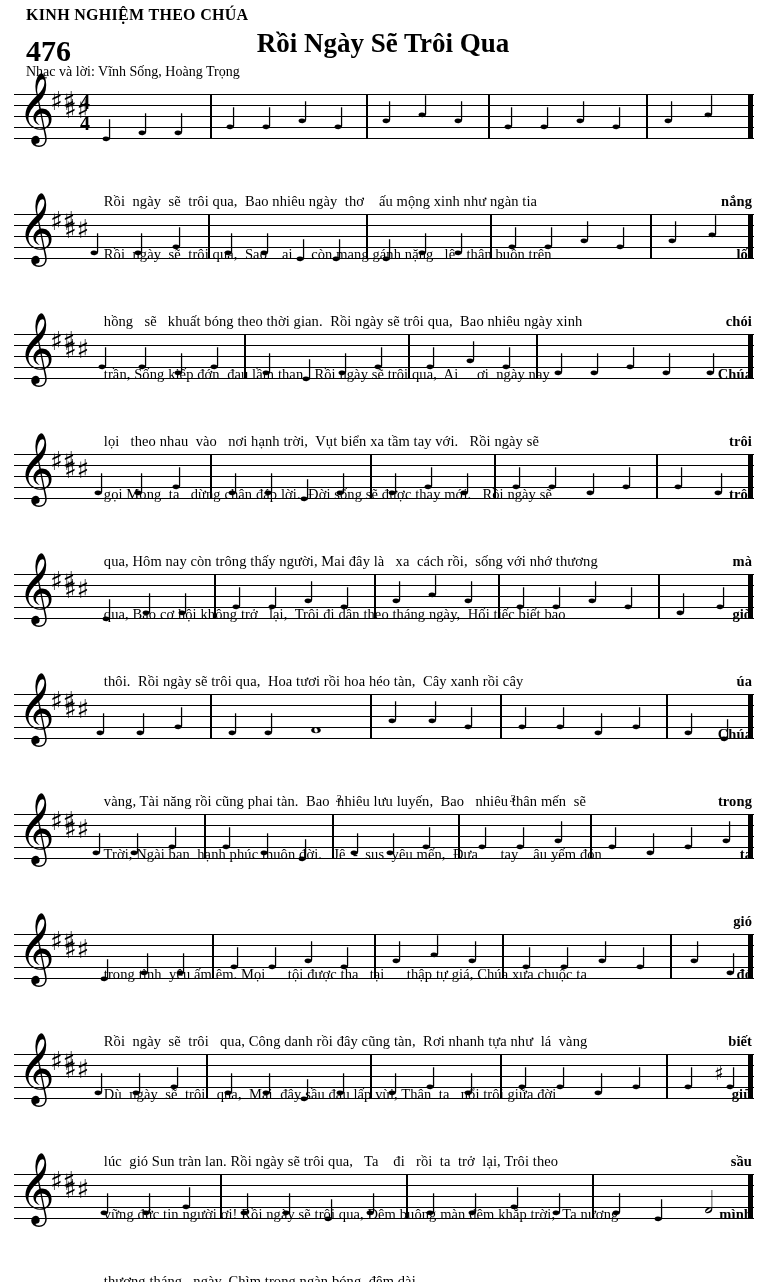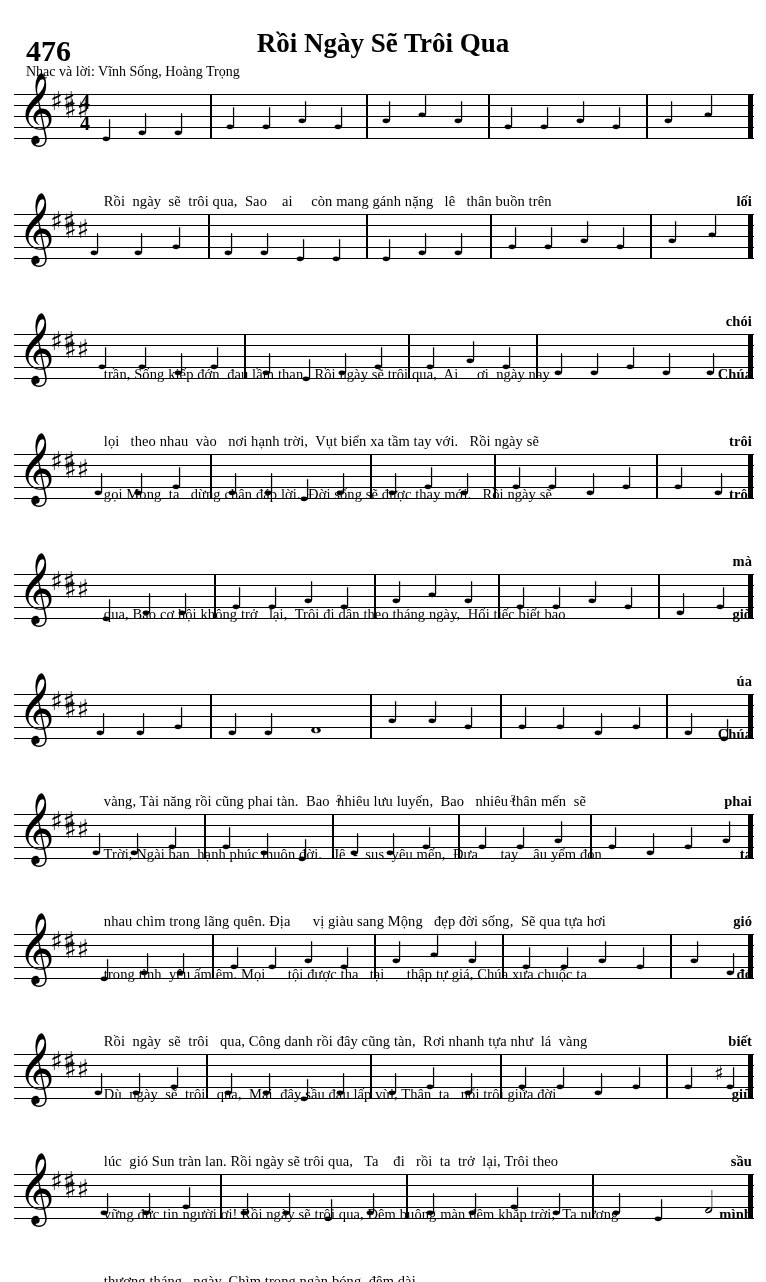--- a/index.html
+++ b/index.html
@@ -153,20 +153,21 @@
     position: absolute;
     right: 2px;
     font-weight: bold;
   }
 </style>
 </head>
 <body>
 
 <div class="page">
 
+  <div class="header-cat">KINH NGHIỆM THEO CHÚA</div>
   <div class="hymn-number">476</div>
   <div class="hymn-title">Rồi Ngày Sẽ Trôi Qua</div>
   <div class="credits">Nhạc và lời: Vĩnh Sống, Hoàng Trọng</div>
 
   <div class="system" style="top:86px;">
     <div class="staff">
       <div class="line"></div>
         <div class="line"></div>
         <div class="line"></div>
         <div class="line"></div>
@@ -195,20 +196,23 @@
       <div class="note" style="left:524px;top:18px;">♩</div>
       <div class="note" style="left:560px;top:12px;">♩</div>
       <div class="note" style="left:596px;top:18px;">♩</div>
       <div class="barline" style="left:632px;"></div>
       <div class="note" style="left:648px;top:12px;">♩</div>
       <div class="note" style="left:688px;top:6px;">♩</div>
       <div class="endbar" style="left:734px;"></div>
     </div>
     <div class="lyrics">
       <div class="lyric-line">
+        <span>Rồi  ngày  sẽ  trôi qua,  Bao nhiêu ngày  thơ    ấu mộng xinh như ngàn tia</span><span class="tail">nắng</span>
+      </div>
+      <div class="lyric-line">
         <span>Rồi  ngày  sẽ  trôi qua,  Sao    ai     còn mang gánh nặng   lê   thân buồn trên</span><span class="tail">lối</span>
       </div>
     </div>
   </div>
 
   <div class="system" style="top:206px;">
     <div class="staff">
       <div class="line"></div>
         <div class="line"></div>
         <div class="line"></div>
@@ -234,21 +238,21 @@
       <div class="note" style="left:528px;top:18px;">♩</div>
       <div class="note" style="left:564px;top:12px;">♩</div>
       <div class="note" style="left:600px;top:18px;">♩</div>
       <div class="barline" style="left:636px;"></div>
       <div class="note" style="left:652px;top:12px;">♩</div>
       <div class="note" style="left:692px;top:6px;">♩</div>
       <div class="endbar" style="left:734px;"></div>
     </div>
     <div class="lyrics">
       <div class="lyric-line">
-        <span class="tail">chói</span>
+        <span>hồng   sẽ   khuất bóng theo thời gian.  Rồi ngày sẽ trôi qua,  Bao nhiêu ngày xinh</span><span class="tail">chói</span>
       </div>
       <div class="lyric-line">
         <span>trần, Sống kiếp đớn  đau lầm than.  Rồi ngày sẽ trôi qua,  Ai     ơi  ngày nay</span><span class="tail">Chúa</span>
       </div>
     </div>
   </div>
 
   <div class="system" style="top:326px;">
     <div class="staff">
       <div class="line"></div>
@@ -317,21 +321,21 @@
       <div class="note" style="left:532px;top:18px;">♩</div>
       <div class="note" style="left:570px;top:24px;">♩</div>
       <div class="note" style="left:606px;top:18px;">♩</div>
       <div class="barline" style="left:642px;"></div>
       <div class="note" style="left:658px;top:18px;">♩</div>
       <div class="note" style="left:698px;top:24px;">♩</div>
       <div class="endbar" style="left:734px;"></div>
     </div>
     <div class="lyrics">
       <div class="lyric-line">
-        <span class="tail">mà</span>
+        <span>qua, Hôm nay còn trông thấy người, Mai đây là   xa  cách rồi,  sống với nhớ thương</span><span class="tail">mà</span>
       </div>
       <div class="lyric-line">
         <span>qua, Bao cơ hội không trở   lại,  Trôi đi dần theo tháng ngày,  Hối tiếc biết bao</span><span class="tail">giờ</span>
       </div>
     </div>
   </div>
 
   <div class="system" style="top:566px;">
     <div class="staff">
       <div class="line"></div>
@@ -359,21 +363,21 @@
       <div class="note" style="left:536px;top:18px;">♩</div>
       <div class="note" style="left:572px;top:12px;">♩</div>
       <div class="note" style="left:608px;top:18px;">♩</div>
       <div class="barline" style="left:644px;"></div>
       <div class="note" style="left:660px;top:24px;">♩</div>
       <div class="note" style="left:700px;top:18px;">♩</div>
       <div class="endbar" style="left:734px;"></div>
     </div>
     <div class="lyrics">
       <div class="lyric-line">
-        <span class="tail">úa</span>
+        <span>thôi.  Rồi ngày sẽ trôi qua,  Hoa tươi rồi hoa héo tàn,  Cây xanh rồi cây</span><span class="tail">úa</span>
       </div>
       <div class="lyric-line">
         <span class="tail">Chúa</span>
       </div>
     </div>
   </div>
 
   <div class="system" style="top:686px;">
     <div class="staff">
       <div class="line"></div>
@@ -400,21 +404,21 @@
       <div class="note" style="left:540px;top:18px;">♩</div>
       <div class="note" style="left:578px;top:24px;">♩</div>
       <div class="note" style="left:616px;top:18px;">♩</div>
       <div class="barline" style="left:652px;"></div>
       <div class="note" style="left:668px;top:24px;">♩</div>
       <div class="note" style="left:704px;top:30px;">♩</div>
       <div class="endbar" style="left:734px;"></div>
     </div>
     <div class="lyrics">
       <div class="lyric-line">
-        <span>vàng, Tài năng rồi cũng phai tàn.  Bao  nhiêu lưu luyến,  Bao   nhiêu thân mến  sẽ</span><span class="tail">phai</span>
+        <span>vàng, Tài năng rồi cũng phai tàn.  Bao  nhiêu lưu luyến,  Bao   nhiêu thân mến  sẽ</span><span class="tail">trong</span>
       </div>
       <div class="lyric-line">
         <span>Trời, Ngài ban  hạnh phúc muôn đời.   Jê  -  sus  yêu mến,  Đưa      tay    âu yếm đón</span><span class="tail">ta</span>
       </div>
     </div>
   </div>
 
   <div class="system" style="top:806px;">
     <div class="staff">
       <div class="line"></div>
@@ -444,21 +448,21 @@
       <div class="note" style="left:538px;top:12px;">♩</div>
       <div class="barline" style="left:576px;"></div>
       <div class="note" style="left:592px;top:18px;">♩</div>
       <div class="note" style="left:630px;top:24px;">♩</div>
       <div class="note" style="left:668px;top:18px;">♩</div>
       <div class="note" style="left:706px;top:12px;">♩</div>
       <div class="endbar" style="left:734px;"></div>
     </div>
     <div class="lyrics">
       <div class="lyric-line">
-        <span>nhau chìm trong lãng quên. Địa      vị giàu sang Mộng   đẹp đời sống,  Sẽ qua tựa hơi</span><span class="tail">gió</span>
+        <span class="tail">gió</span>
       </div>
       <div class="lyric-line">
         <span>trong tình  yêu ấm êm. Mọi      tội được tha   tại      thập tự giá, Chúa xưa chuộc ta</span><span class="tail">đó</span>
       </div>
     </div>
   </div>
 
   <div class="system" style="top:926px;">
     <div class="staff">
       <div class="line"></div>

